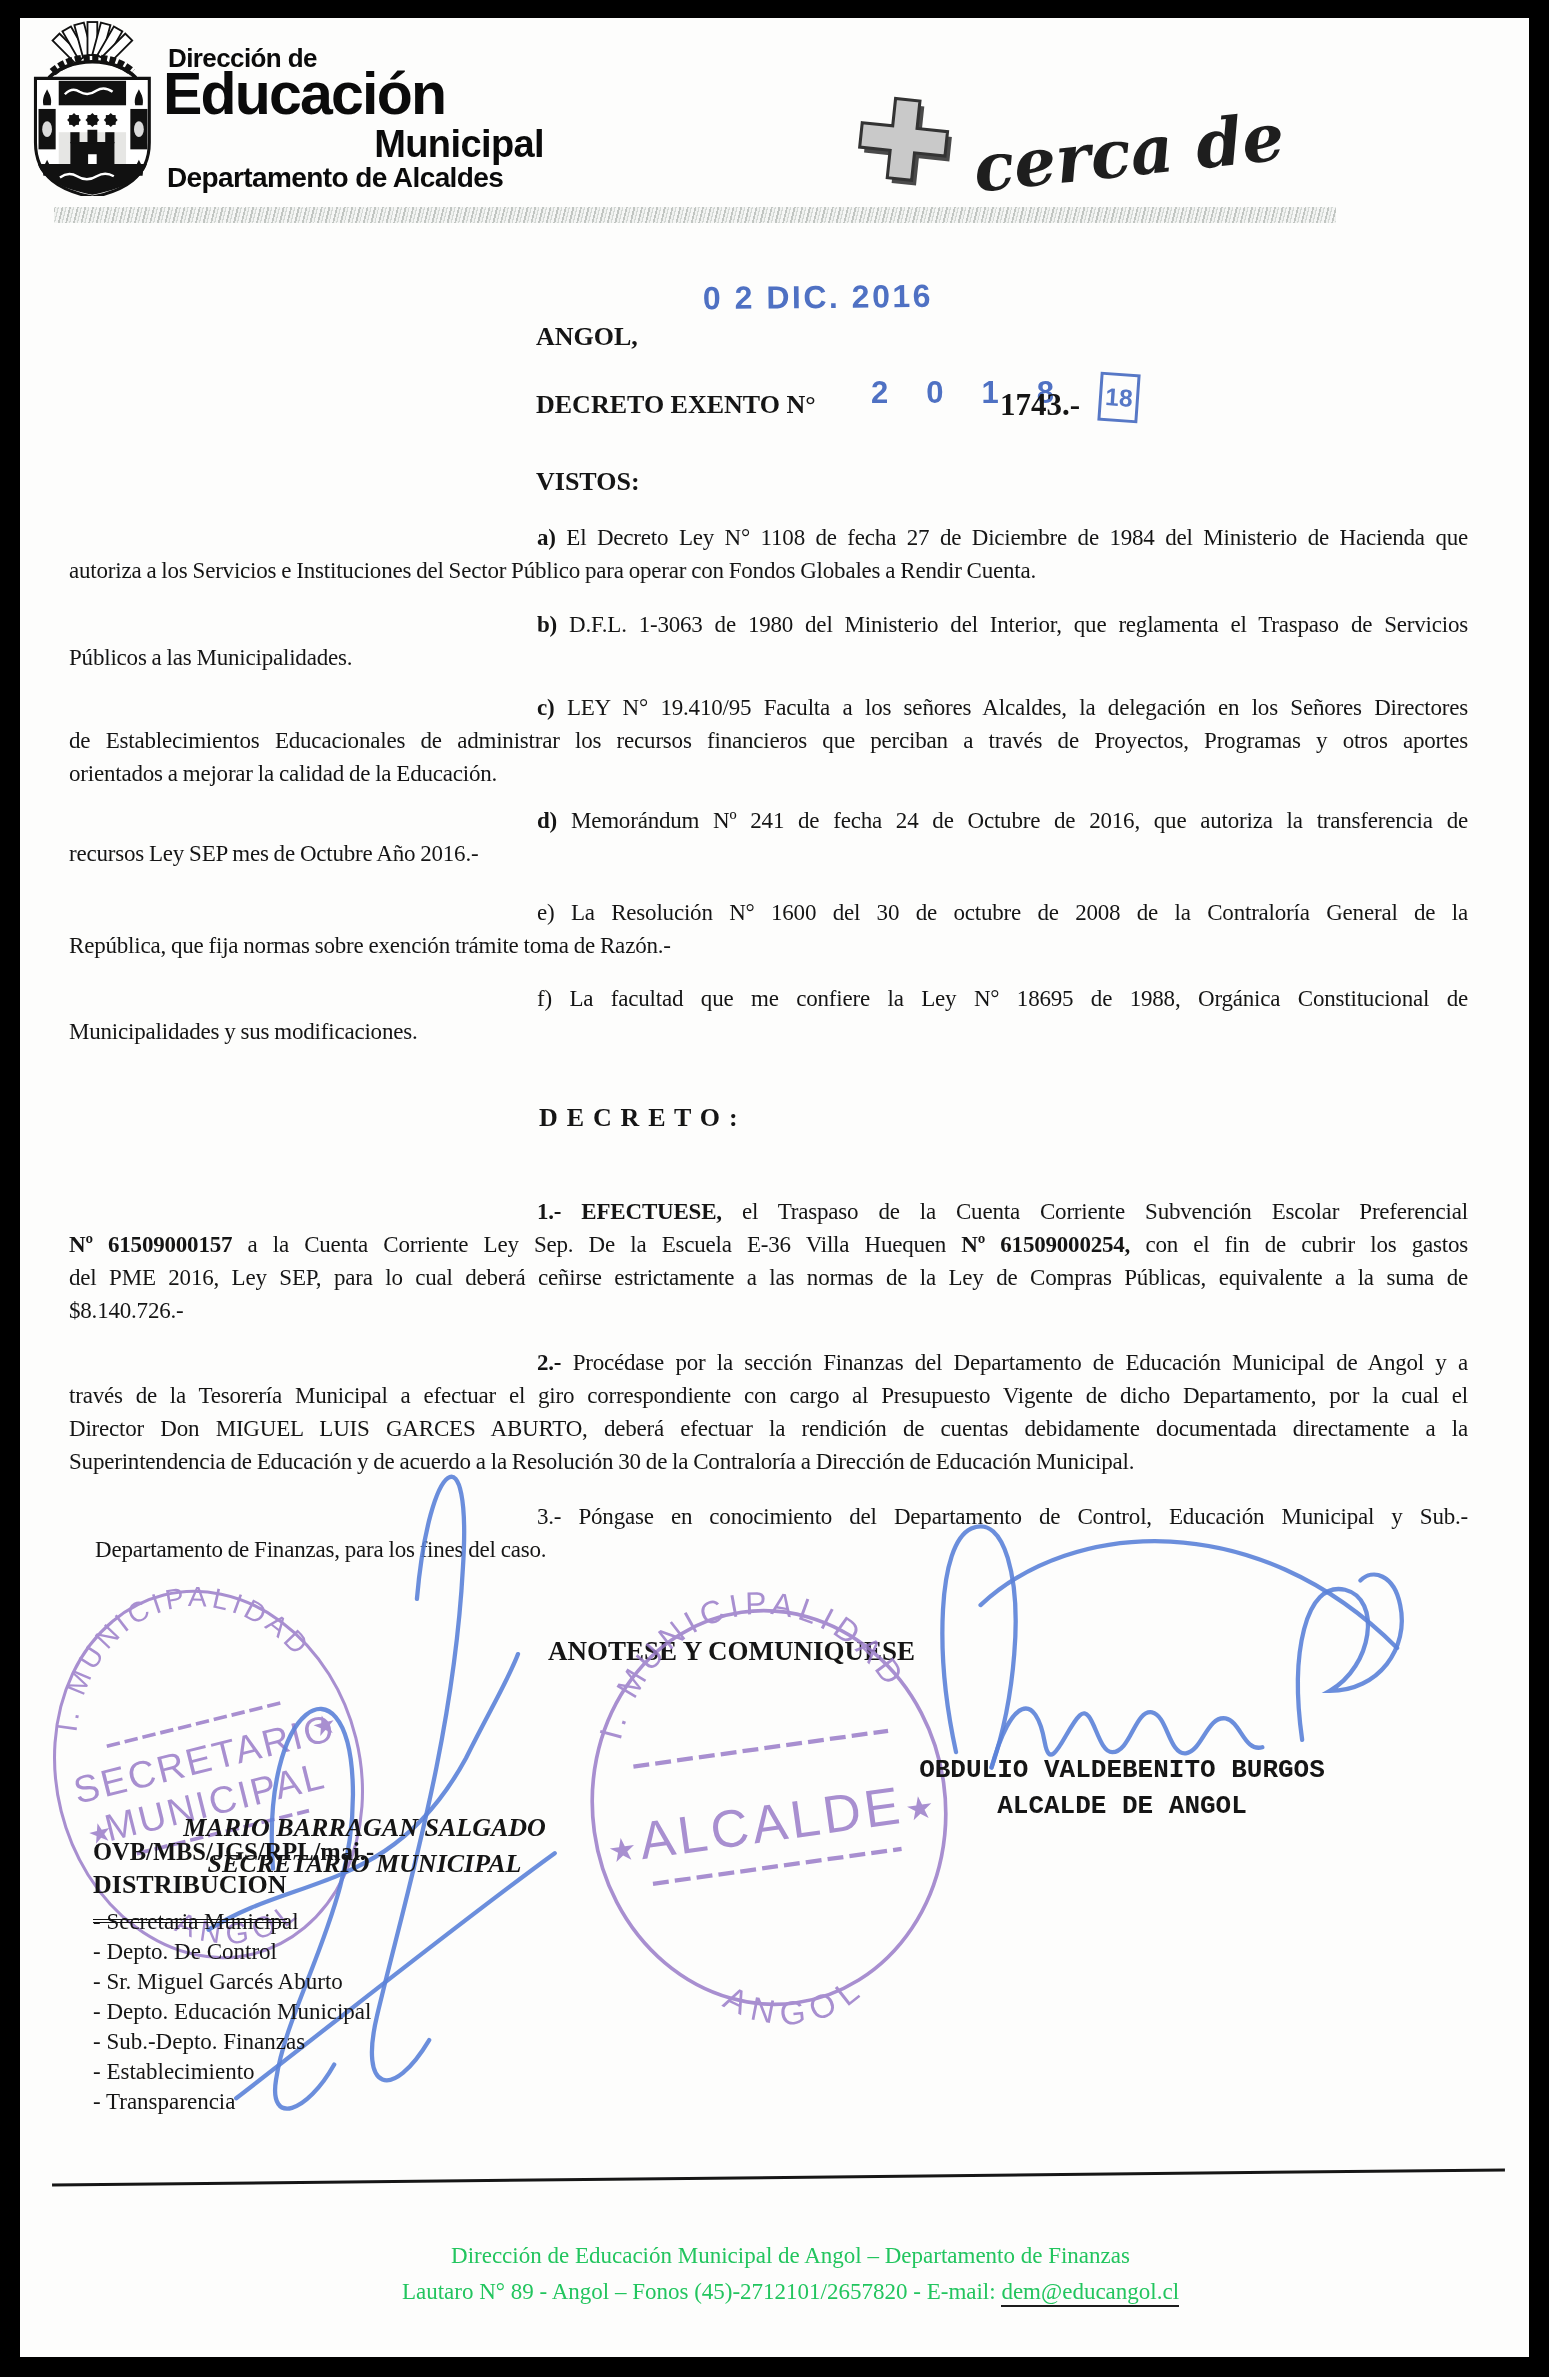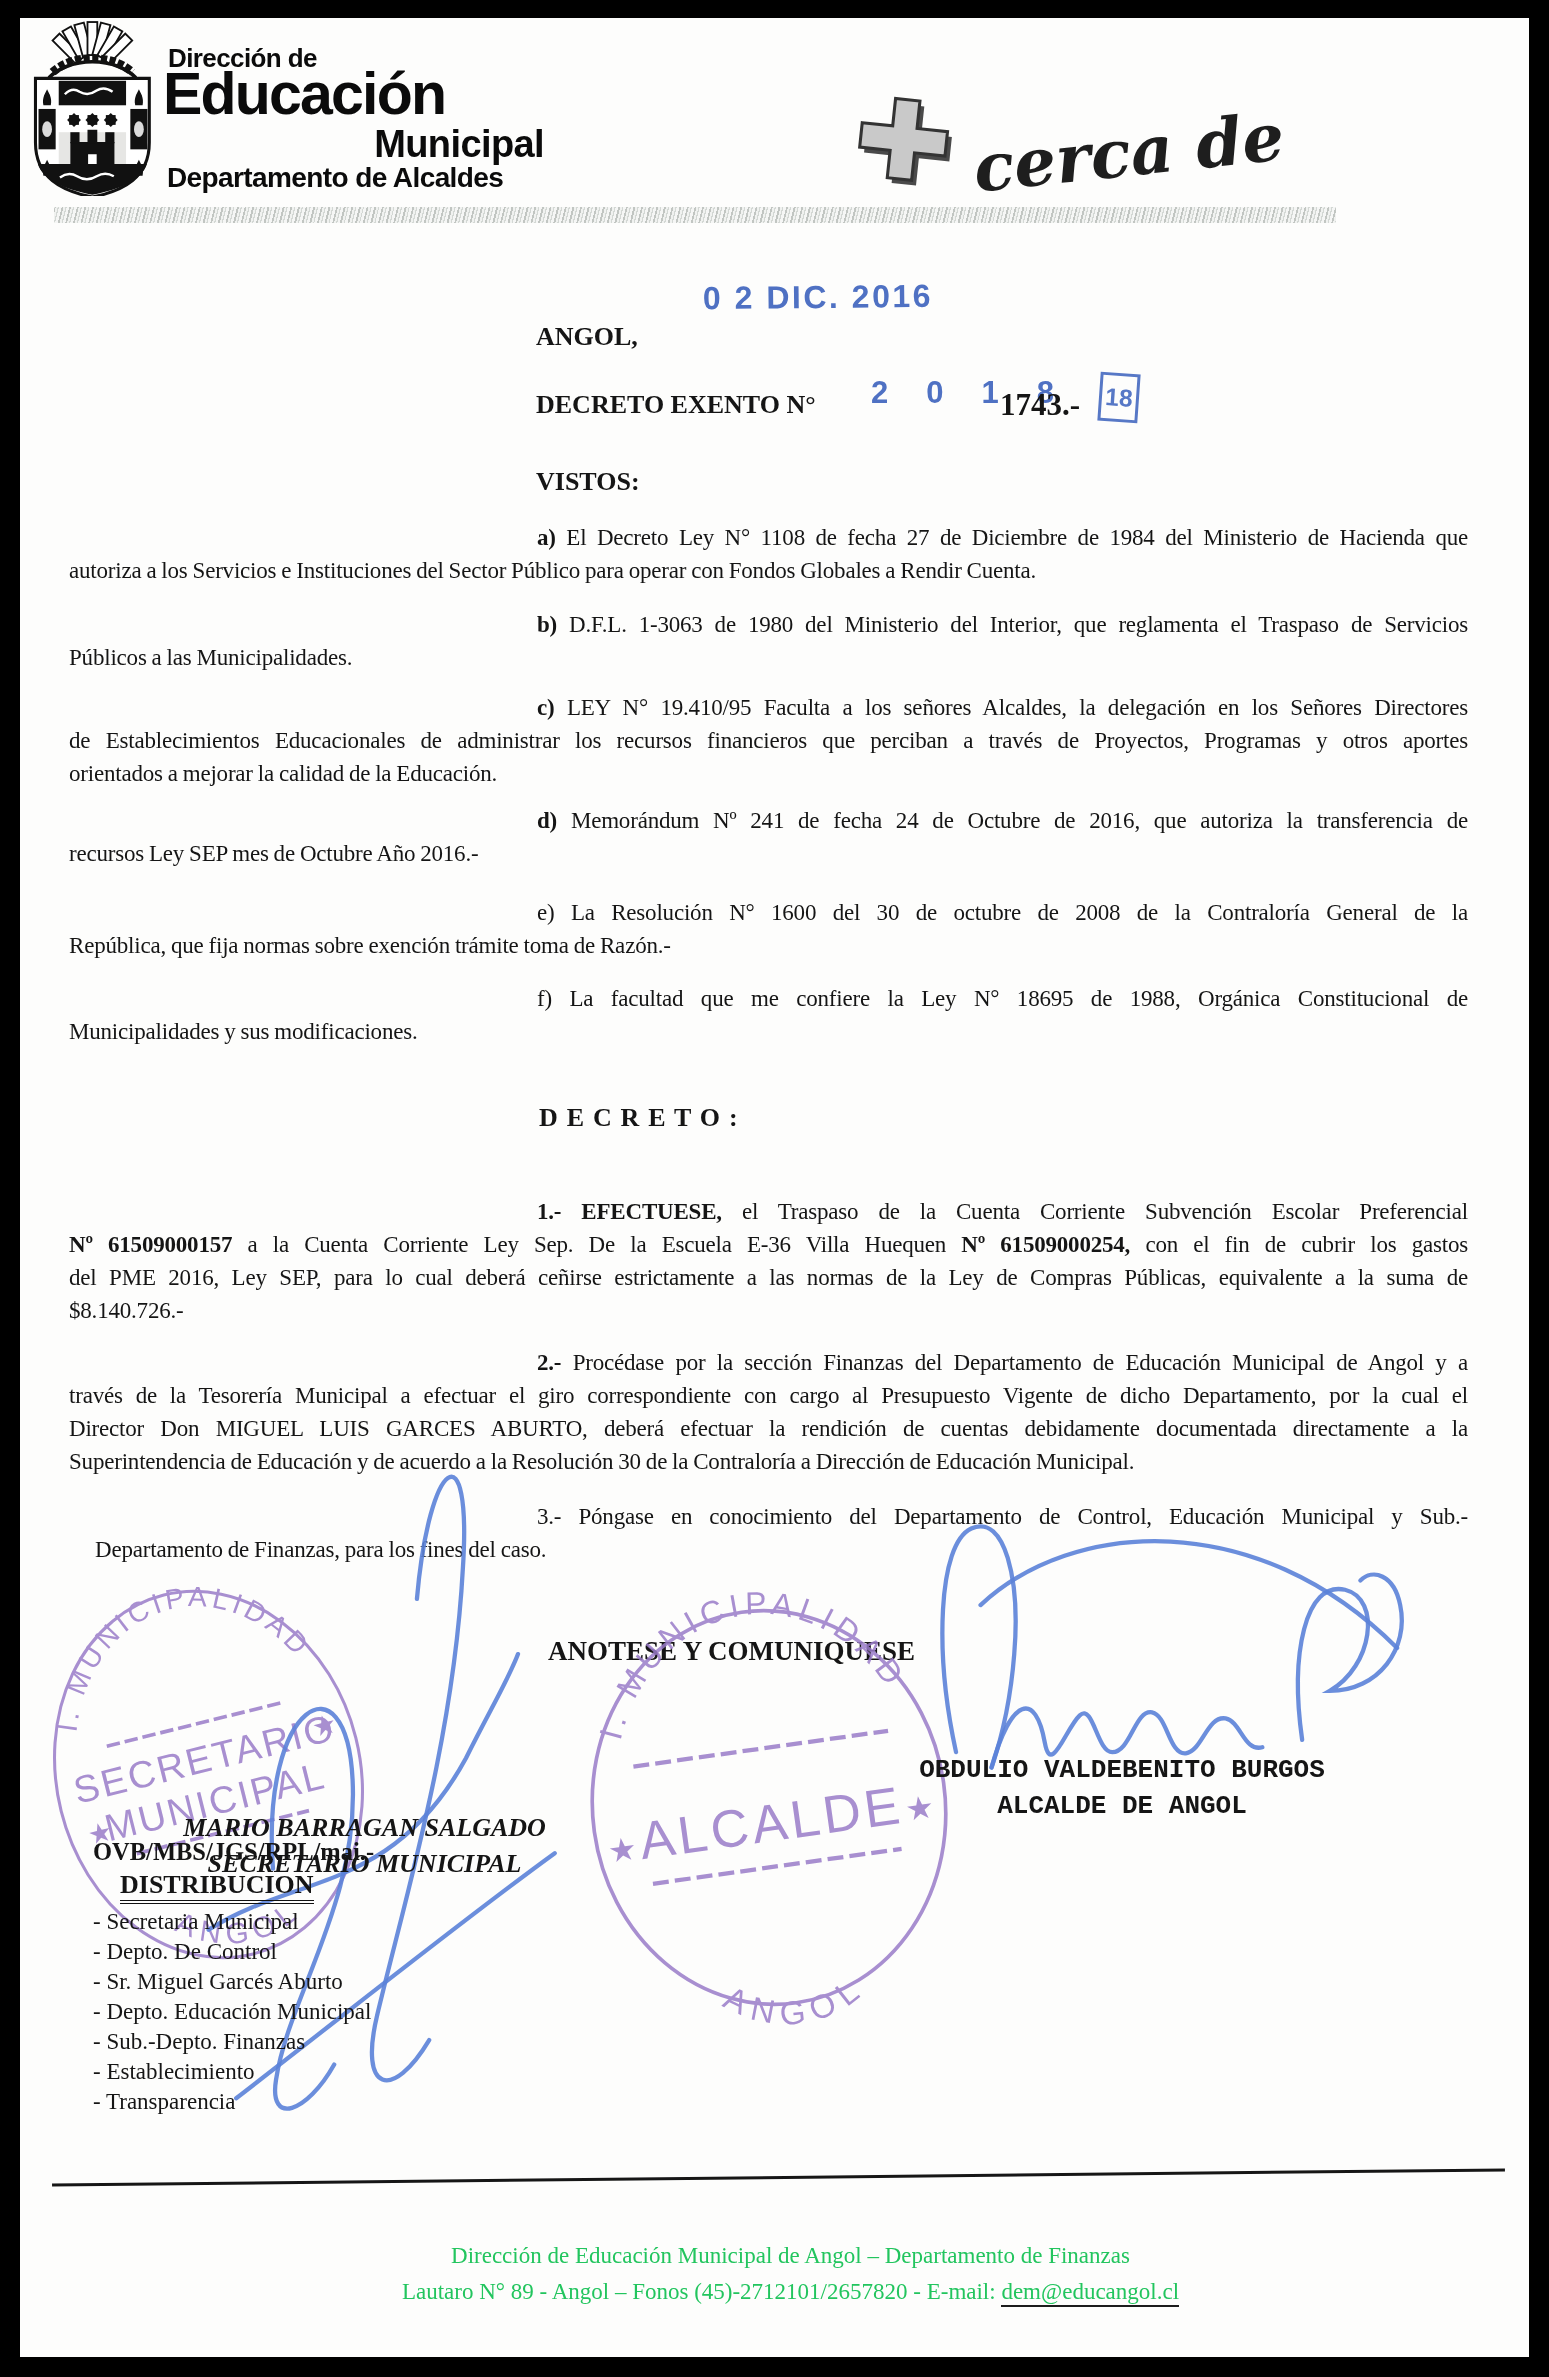--- a/index.html
+++ b/index.html
@@ -44,21 +44,21 @@
   .pline.ind2{padding-left:26px;}
   .pline .b{font-weight:bold;}
 
   
   .anotese{left:548px;top:1636px;font-weight:bold;font-size:27px;}
   .nameblk{text-align:center;font-weight:bold;font-size:26px;line-height:36px;}
   .secname{left:144px;top:1810px;width:441px;font-style:italic;}
   .mayname{left:900px;top:1752px;width:444px;font-family:Liberation Mono, monospace;}
   .initials{left:93px;top:1838px;font-weight:bold;font-size:24.5px;}
   .disthead{left:93px;top:1870px;font-weight:bold;font-size:26px;border-bottom:4.3px double #111;
-            padding-bottom:0;margin-left:27px;}
+            padding-bottom:19px;}
   .distlist{left:93px;top:1907px;font-size:23px;line-height:30px;}
 
   
   .stampsec{left:34px;top:1569px;width:349px;height:411px;}
   .stampalc{left:570px;top:1590px;width:398px;height:435px;}
   .signatures{left:0;top:0;width:1550px;height:2377px;pointer-events:none;}
   .sig{fill:none;stroke:#5b82d8;stroke-width:7;stroke-linecap:round;opacity:.9;}
   .stp{fill:#9a7cc9;font-family:"Liberation Sans",sans-serif;}
   .stl{stroke:#9a7cc9;fill:none;}
 

